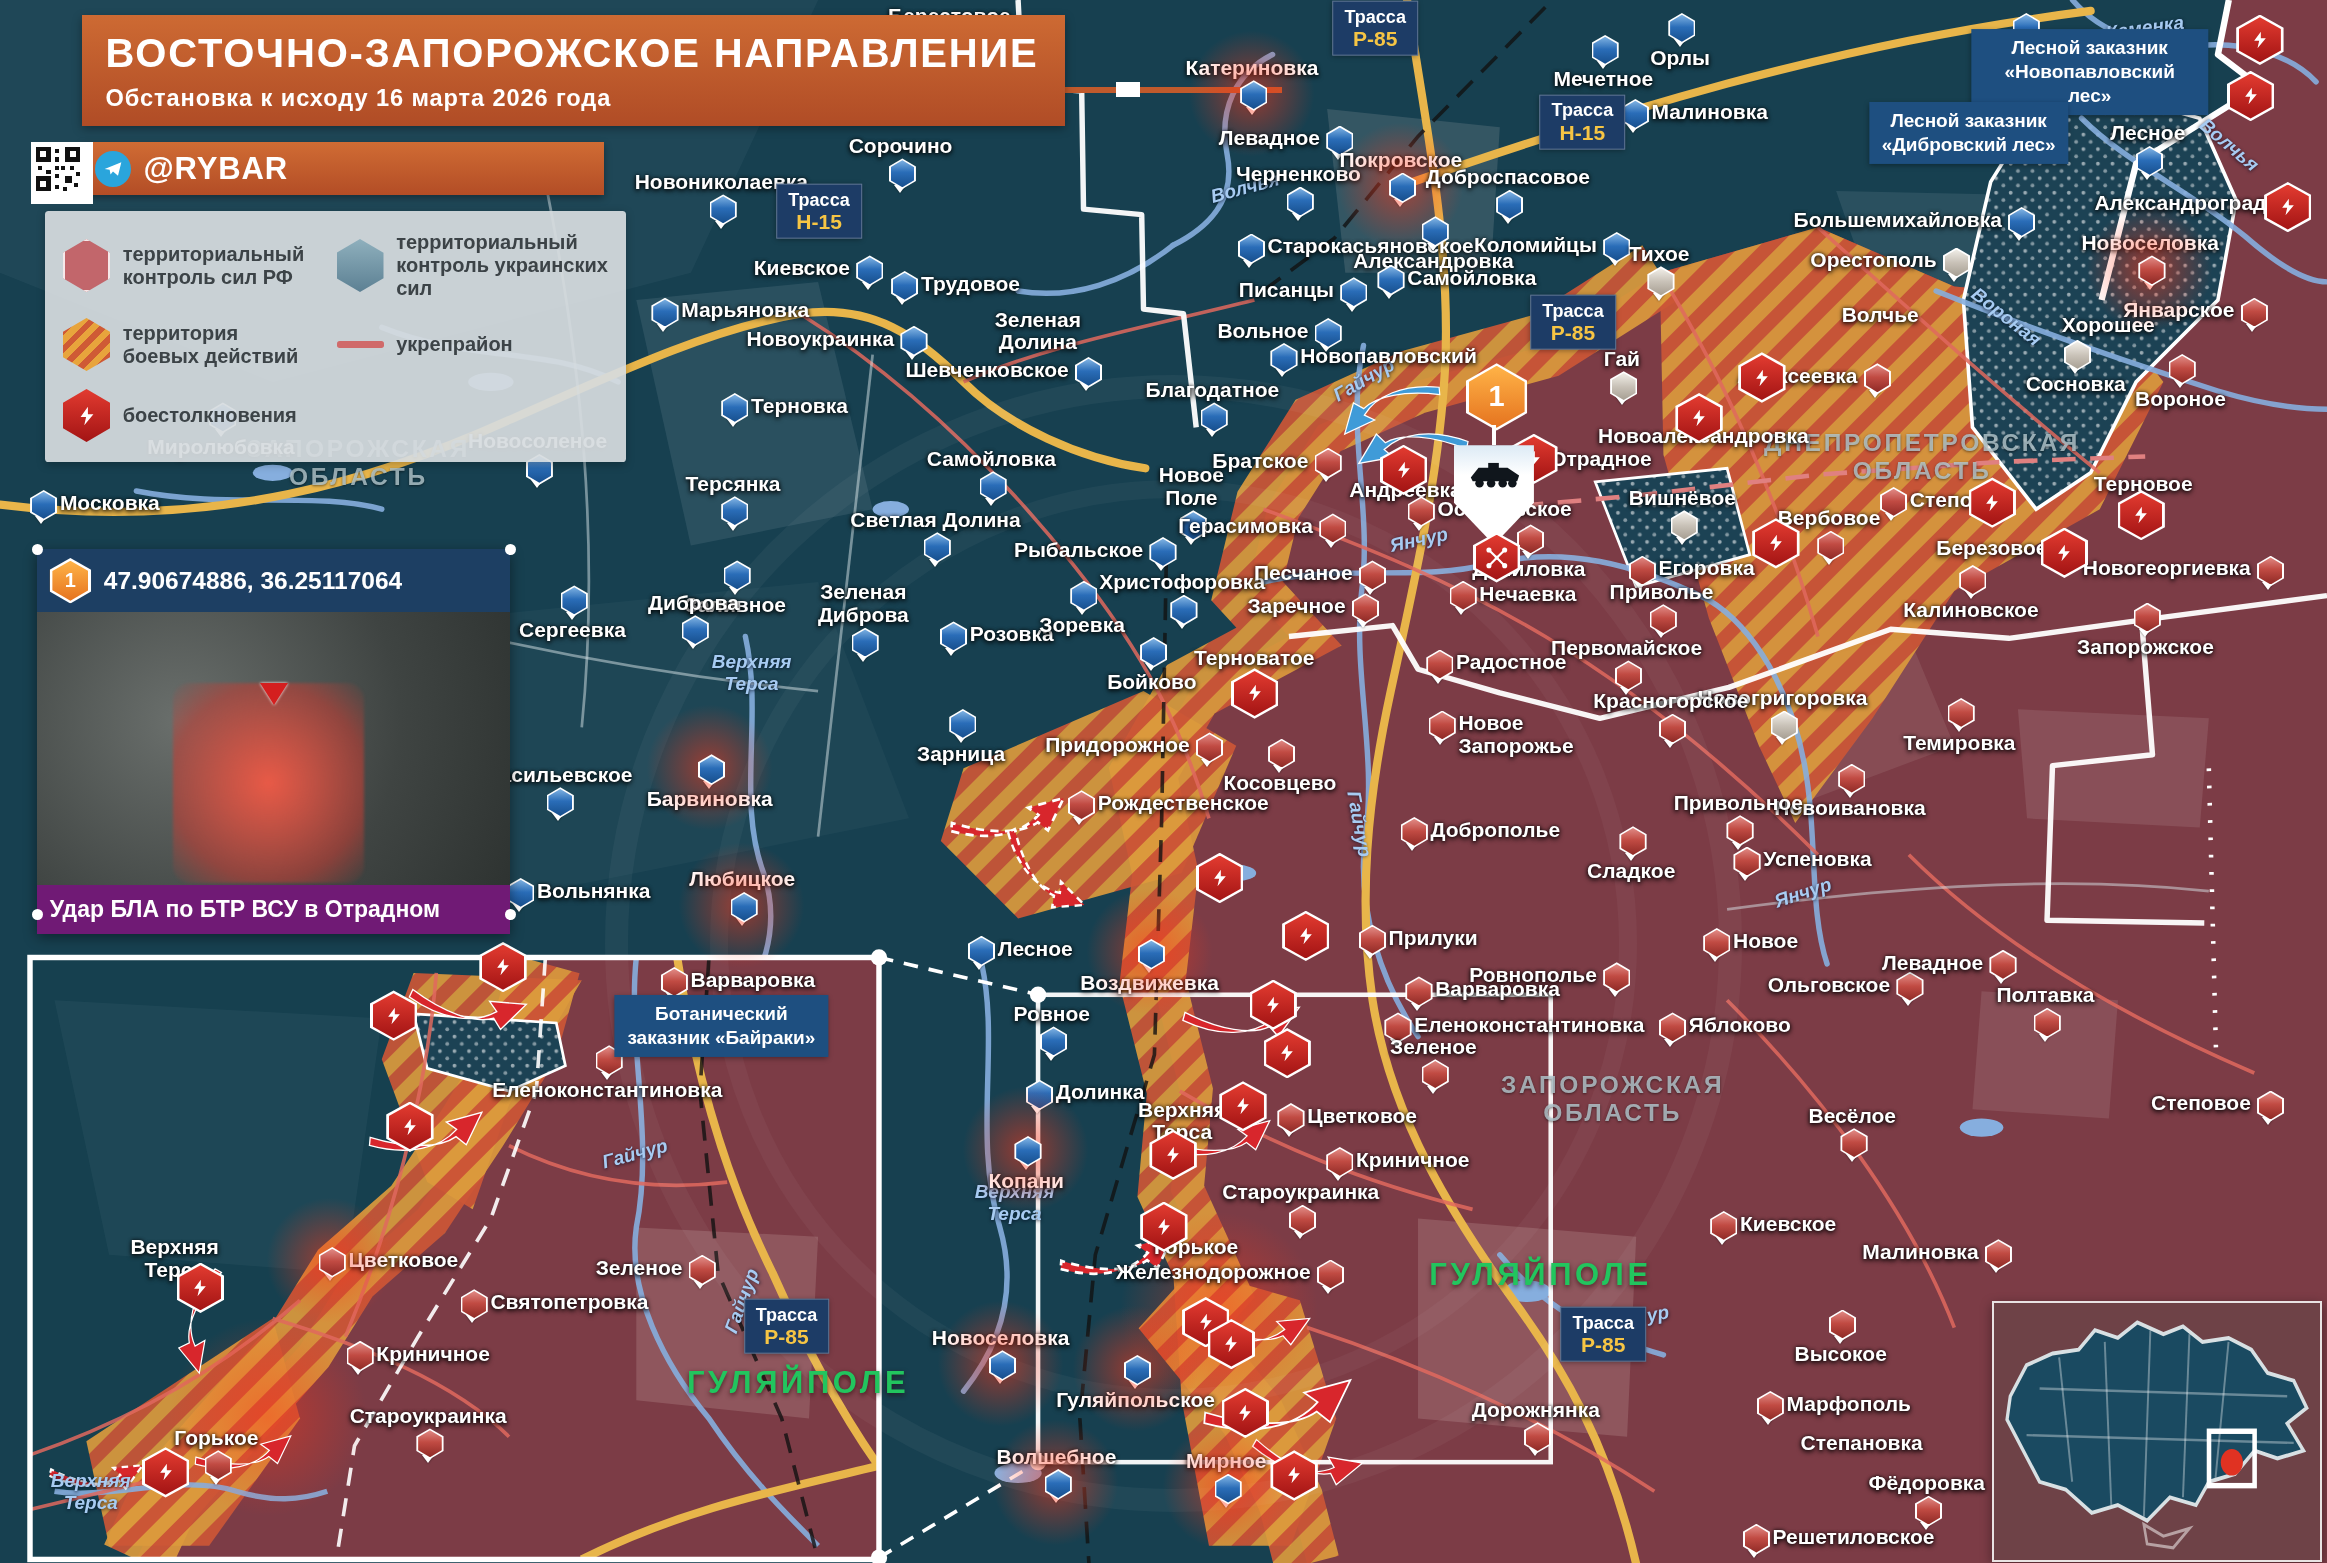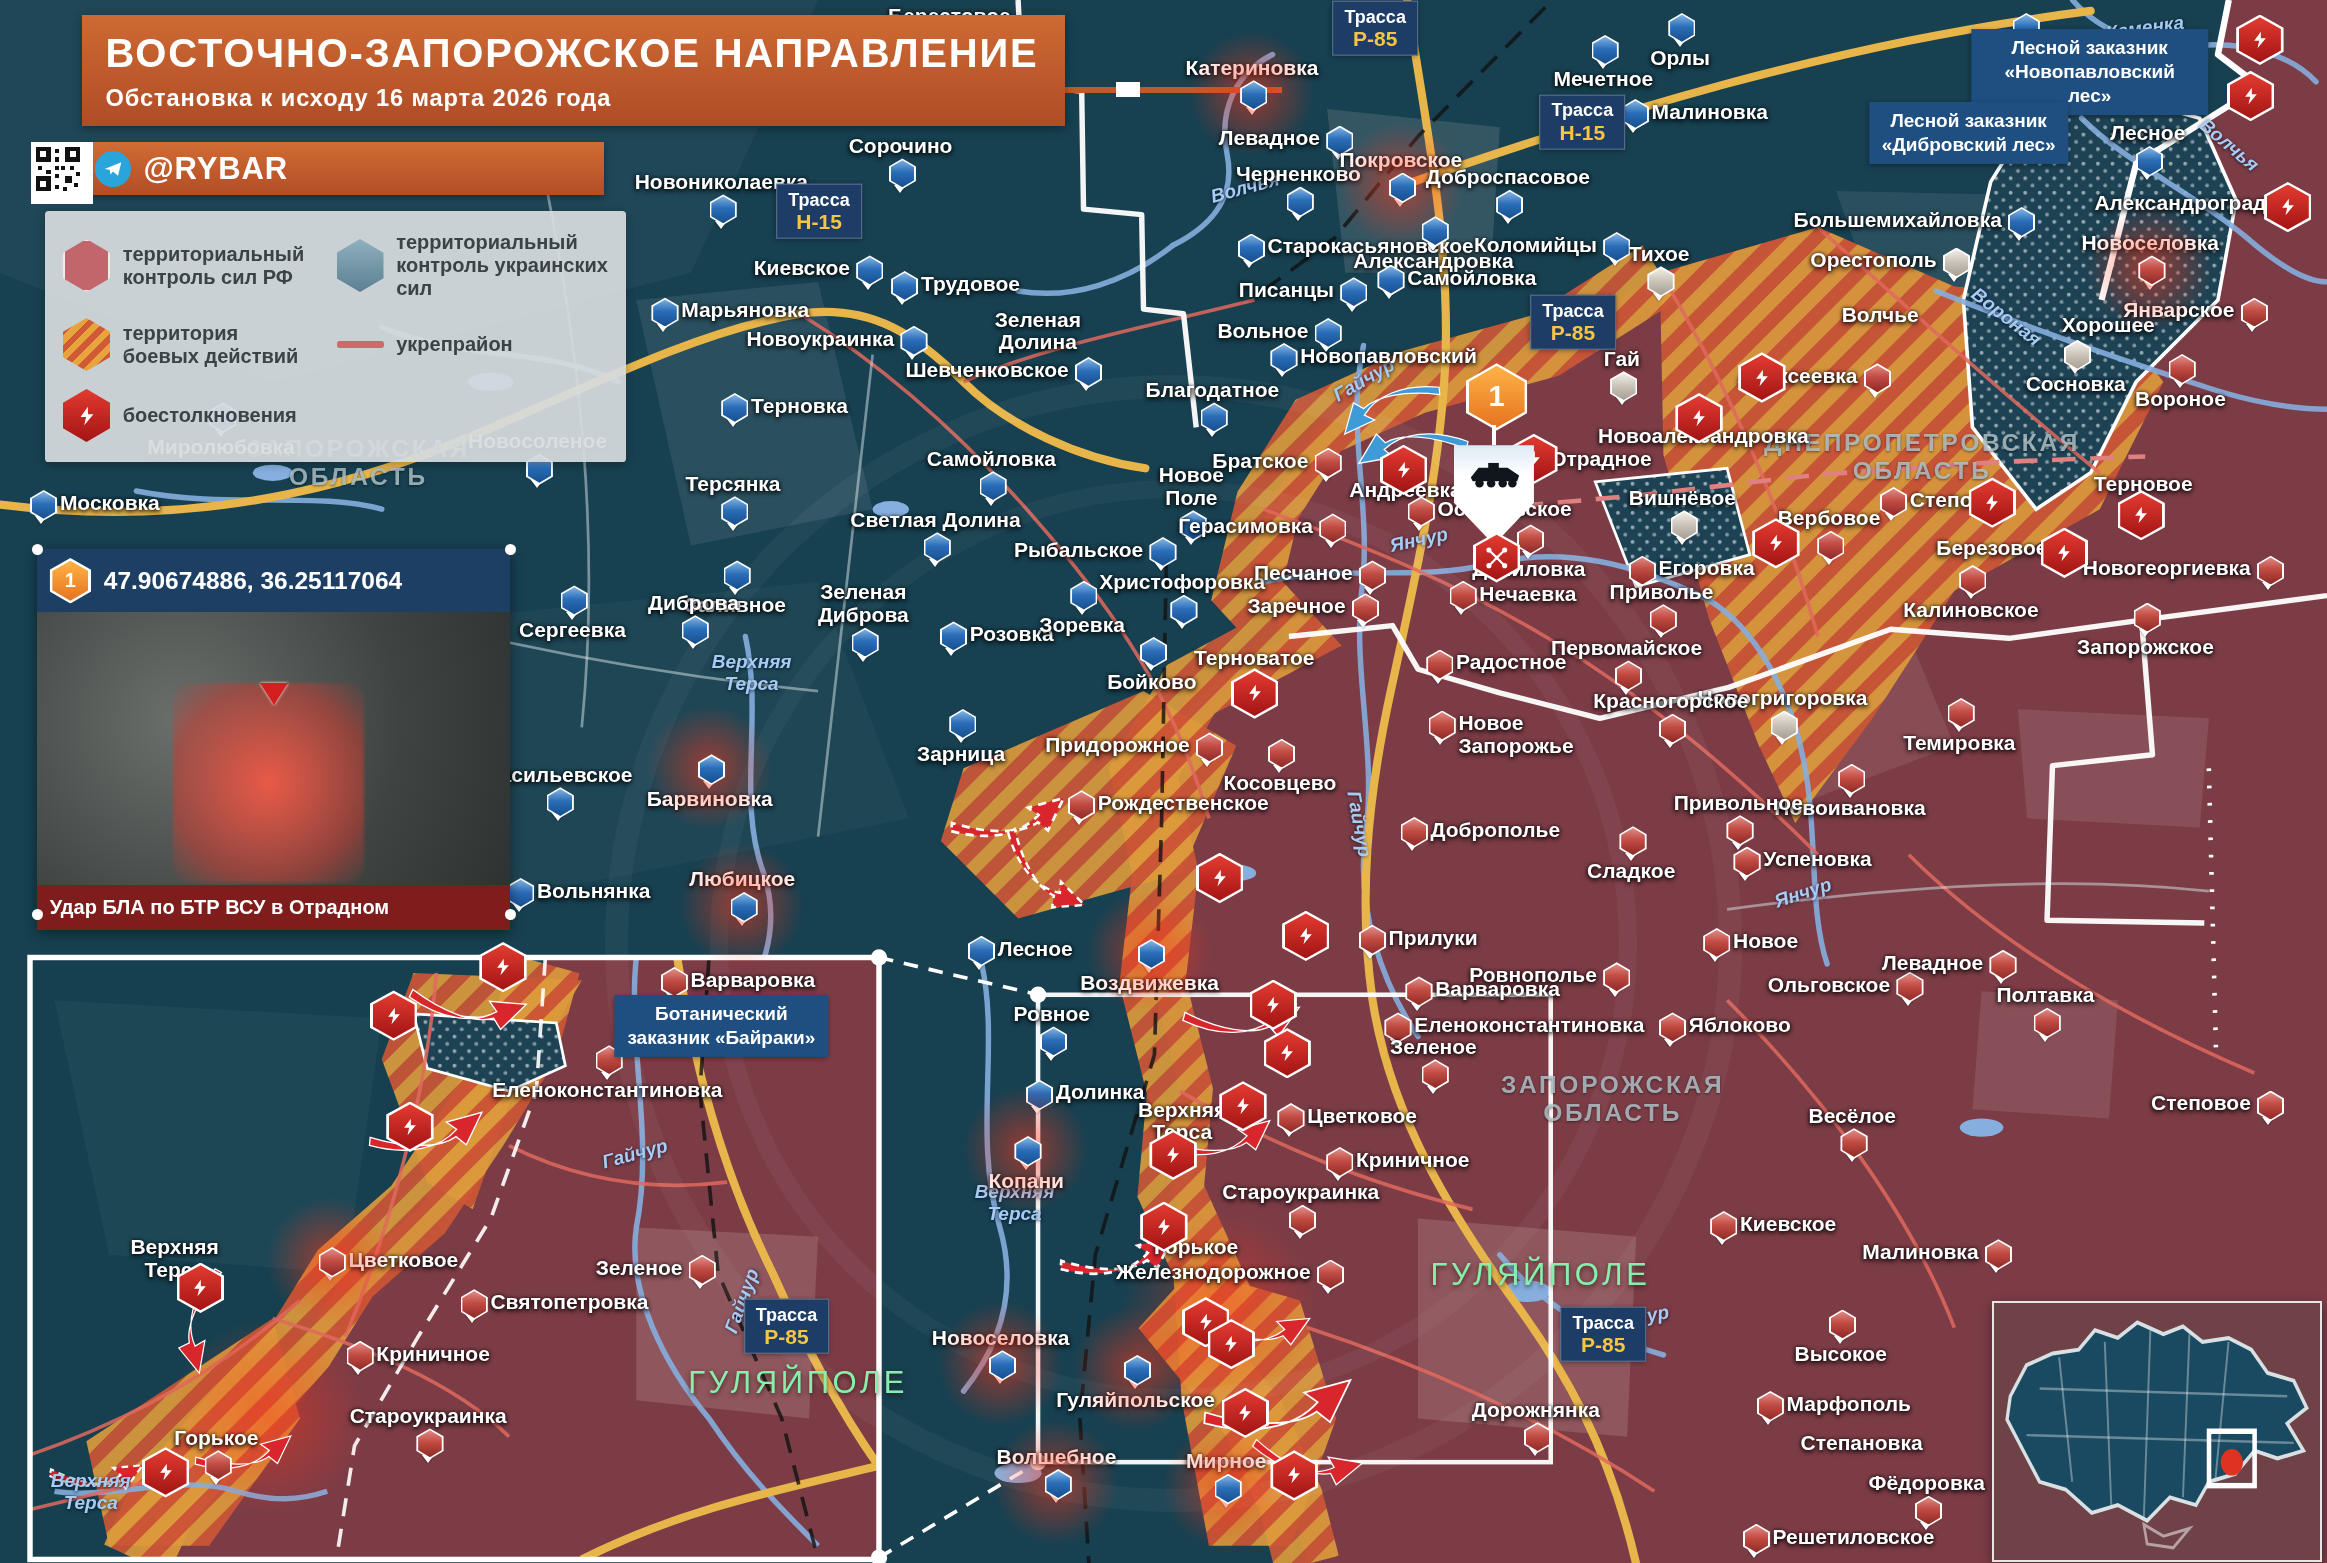--- a/index.html
+++ b/index.html
@@ -35,21 +35,21 @@
   .clash{position:absolute;width:42px;height:45px;margin:-23px 0 0 -21px;background:#fff;padding:2.7px;
          clip-path:polygon(50% 0%,100% 26%,100% 74%,50% 100%,0% 74%,0% 26%);z-index:6}
   .clash i{display:flex;align-items:center;justify-content:center;width:100%;height:100%;
          clip-path:polygon(50% 0%,100% 26%,100% 74%,50% 100%,0% 74%,0% 26%);
          background:linear-gradient(180deg,#e23b30,#a31414)}
   .river{position:absolute;font-style:italic;font-weight:700;font-size:19px;color:#a7cbf2;
          text-shadow:0 0.9px 3.6px rgba(0,10,30,.8);white-space:pre-line;text-align:center;z-index:4}
   .region{position:absolute;font-weight:800;font-size:24.5px;letter-spacing:2.7px;color:rgba(183,203,209,.8);
           white-space:pre-line;text-align:center;transform:translate(-50%,-50%);z-index:4;
           text-shadow:0 0.9px 2.7px rgba(0,0,0,.5)}
-  .city{position:absolute;font-weight:400;font-size:31px;letter-spacing:3.6px;color:#86efac;
+  .city{position:absolute;font-weight:700;font-size:31px;letter-spacing:3.6px;color:#22c55e;
         transform:translate(-50%,-50%);z-index:5;text-shadow:0 1.8px 5.5px rgba(40,10,10,.7)}
   .rbadge{position:absolute;transform:translate(-50%,-50%);background:#1d3c66;border:0.9px solid rgba(255,255,255,.3);
           padding:4.5px 11px;text-align:center;line-height:1.12;z-index:7;box-shadow:0 1.8px 5.5px rgba(0,0,0,.4)}
   .rbadge span{display:block;color:#fff;font-weight:700;font-size:18px}
   .rbadge b{display:block;color:#f6c544;font-weight:800;font-size:21px}
   .nbadge{position:absolute;transform:translate(-50%,-50%);background:#1e4f80;color:#fff;font-weight:700;
           font-size:19px;line-height:1.25;padding:7.3px 12.7px;white-space:pre-line;text-align:center;z-index:7;
           box-shadow:0 1.8px 5.5px rgba(0,0,0,.4)}
 
   
@@ -89,21 +89,21 @@
         background:linear-gradient(180deg,#ffb347,#e5731f);color:#fff;font-style:normal;font-weight:800;font-size:20px}
   .card .photo{position:relative;height:273px;background:
         radial-gradient(circle at 30% 40%,#6a6f6c,#3f4442 60%,#2e3331);overflow:hidden}
   .card .blob{position:absolute;left:136px;top:71px;width:191px;height:200px;border-radius:16.4px;
         background:radial-gradient(circle,rgba(240,90,70,.95),rgba(200,60,50,.55) 70%,rgba(200,60,50,0));
         filter:blur(1.8px)}
   .card .plabel{position:absolute;left:0;right:0;top:14.5px;text-align:center;color:#fff;font-weight:800;
         font-size:44px;text-shadow:0 1.8px 7.3px rgba(0,0,0,.8)}
   .card .ptr{position:absolute;left:50%;top:71px;transform:translateX(-50%);width:0;height:0;
         border:14.5px solid transparent;border-top:22px solid #d41f1f;filter:drop-shadow(0 0 1.8px #fff)}
-  .card .cap{background:#7f1d1d;color:#fff;font-weight:800;font-size:20px;padding:11px 12.7px}
+  .card .cap{background:#701a75;color:#fff;font-weight:800;font-size:23px;padding:11px 12.7px}
   .cdot{position:absolute;width:11px;height:11px;border-radius:50%;background:#fff;z-index:11}
 
   
   .btr{position:absolute;left:64.2%;top:25.2%;width:0;height:0;z-index:6}
   .btr .num{position:absolute;left:-28px;top:-31px;width:56px;height:62px;clip-path:polygon(50% 0%,100% 26%,100% 74%,50% 100%,0% 74%,0% 26%);
         background:#fff;padding:2.7px;filter:drop-shadow(0 0 22px rgba(255,140,20,.95))}
   .btr .num i{display:flex;align-items:center;justify-content:center;width:100%;height:100%;font-style:normal;
         clip-path:polygon(50% 0%,100% 26%,100% 74%,50% 100%,0% 74%,0% 26%);
         background:linear-gradient(180deg,#ffb347,#e5731f);color:#fff;font-weight:800;font-size:29px}
   .btr .link{position:absolute;left:-1.8px;top:31px;width:3.6px;height:20px;background:#fff}

